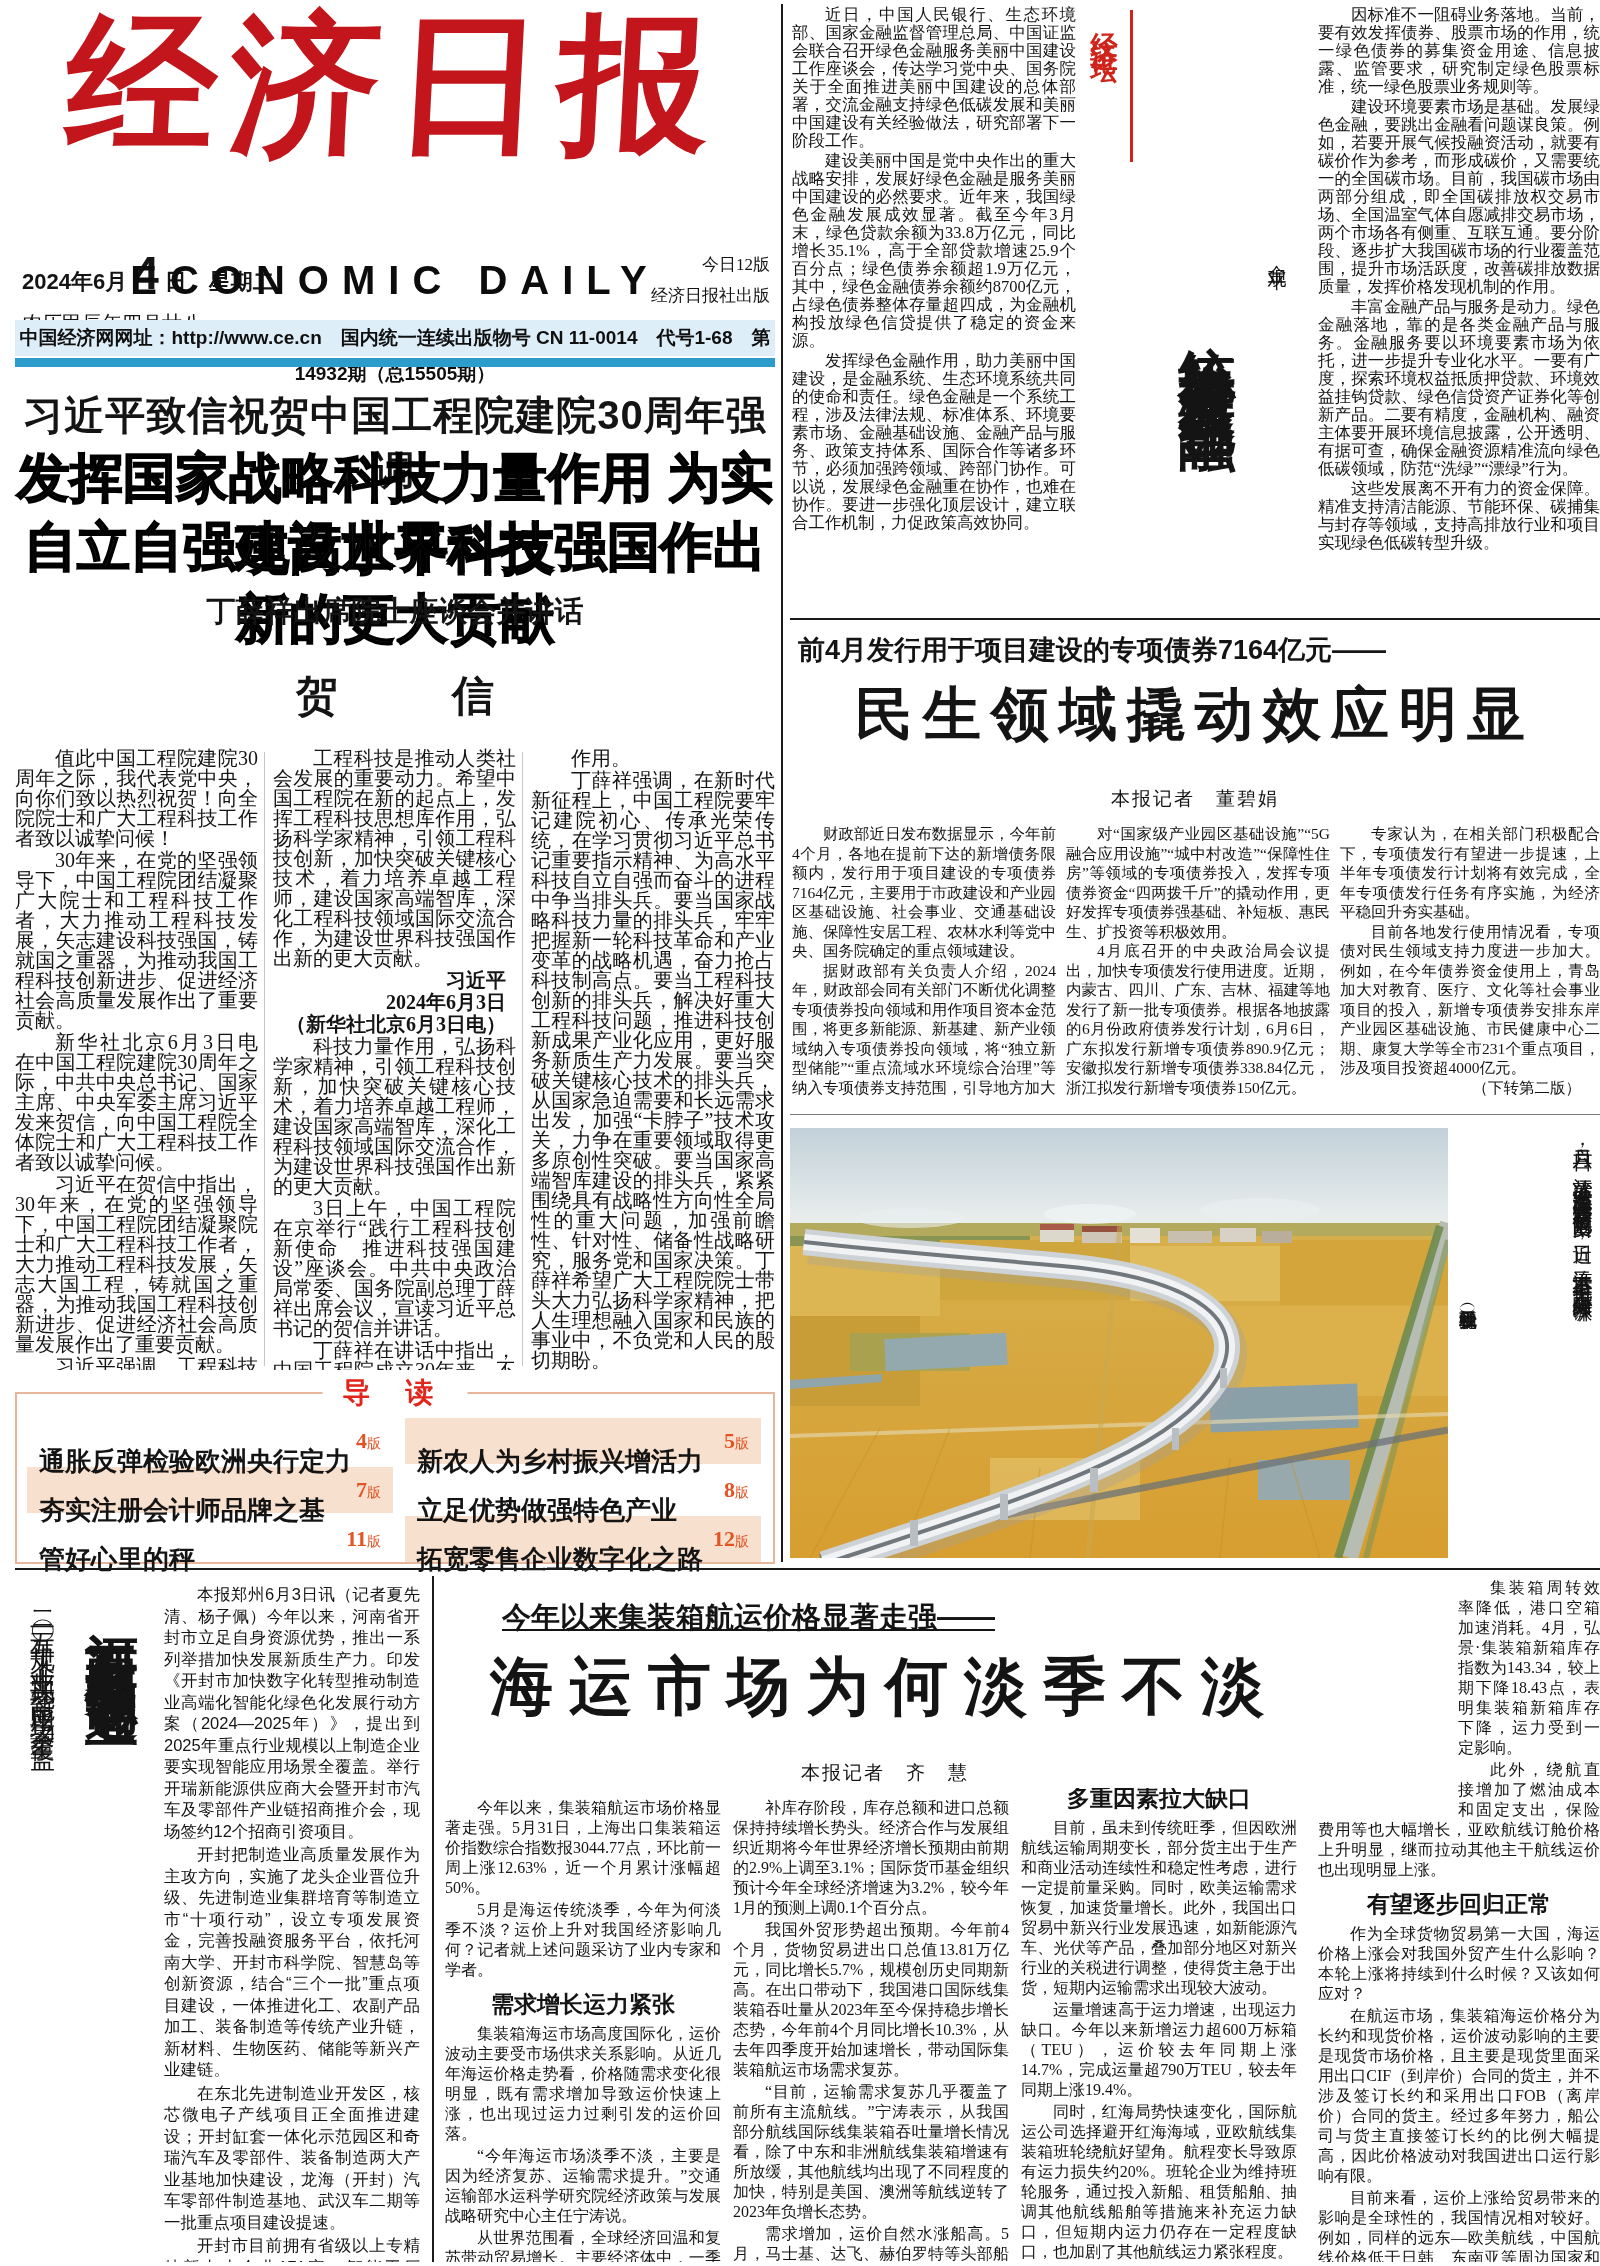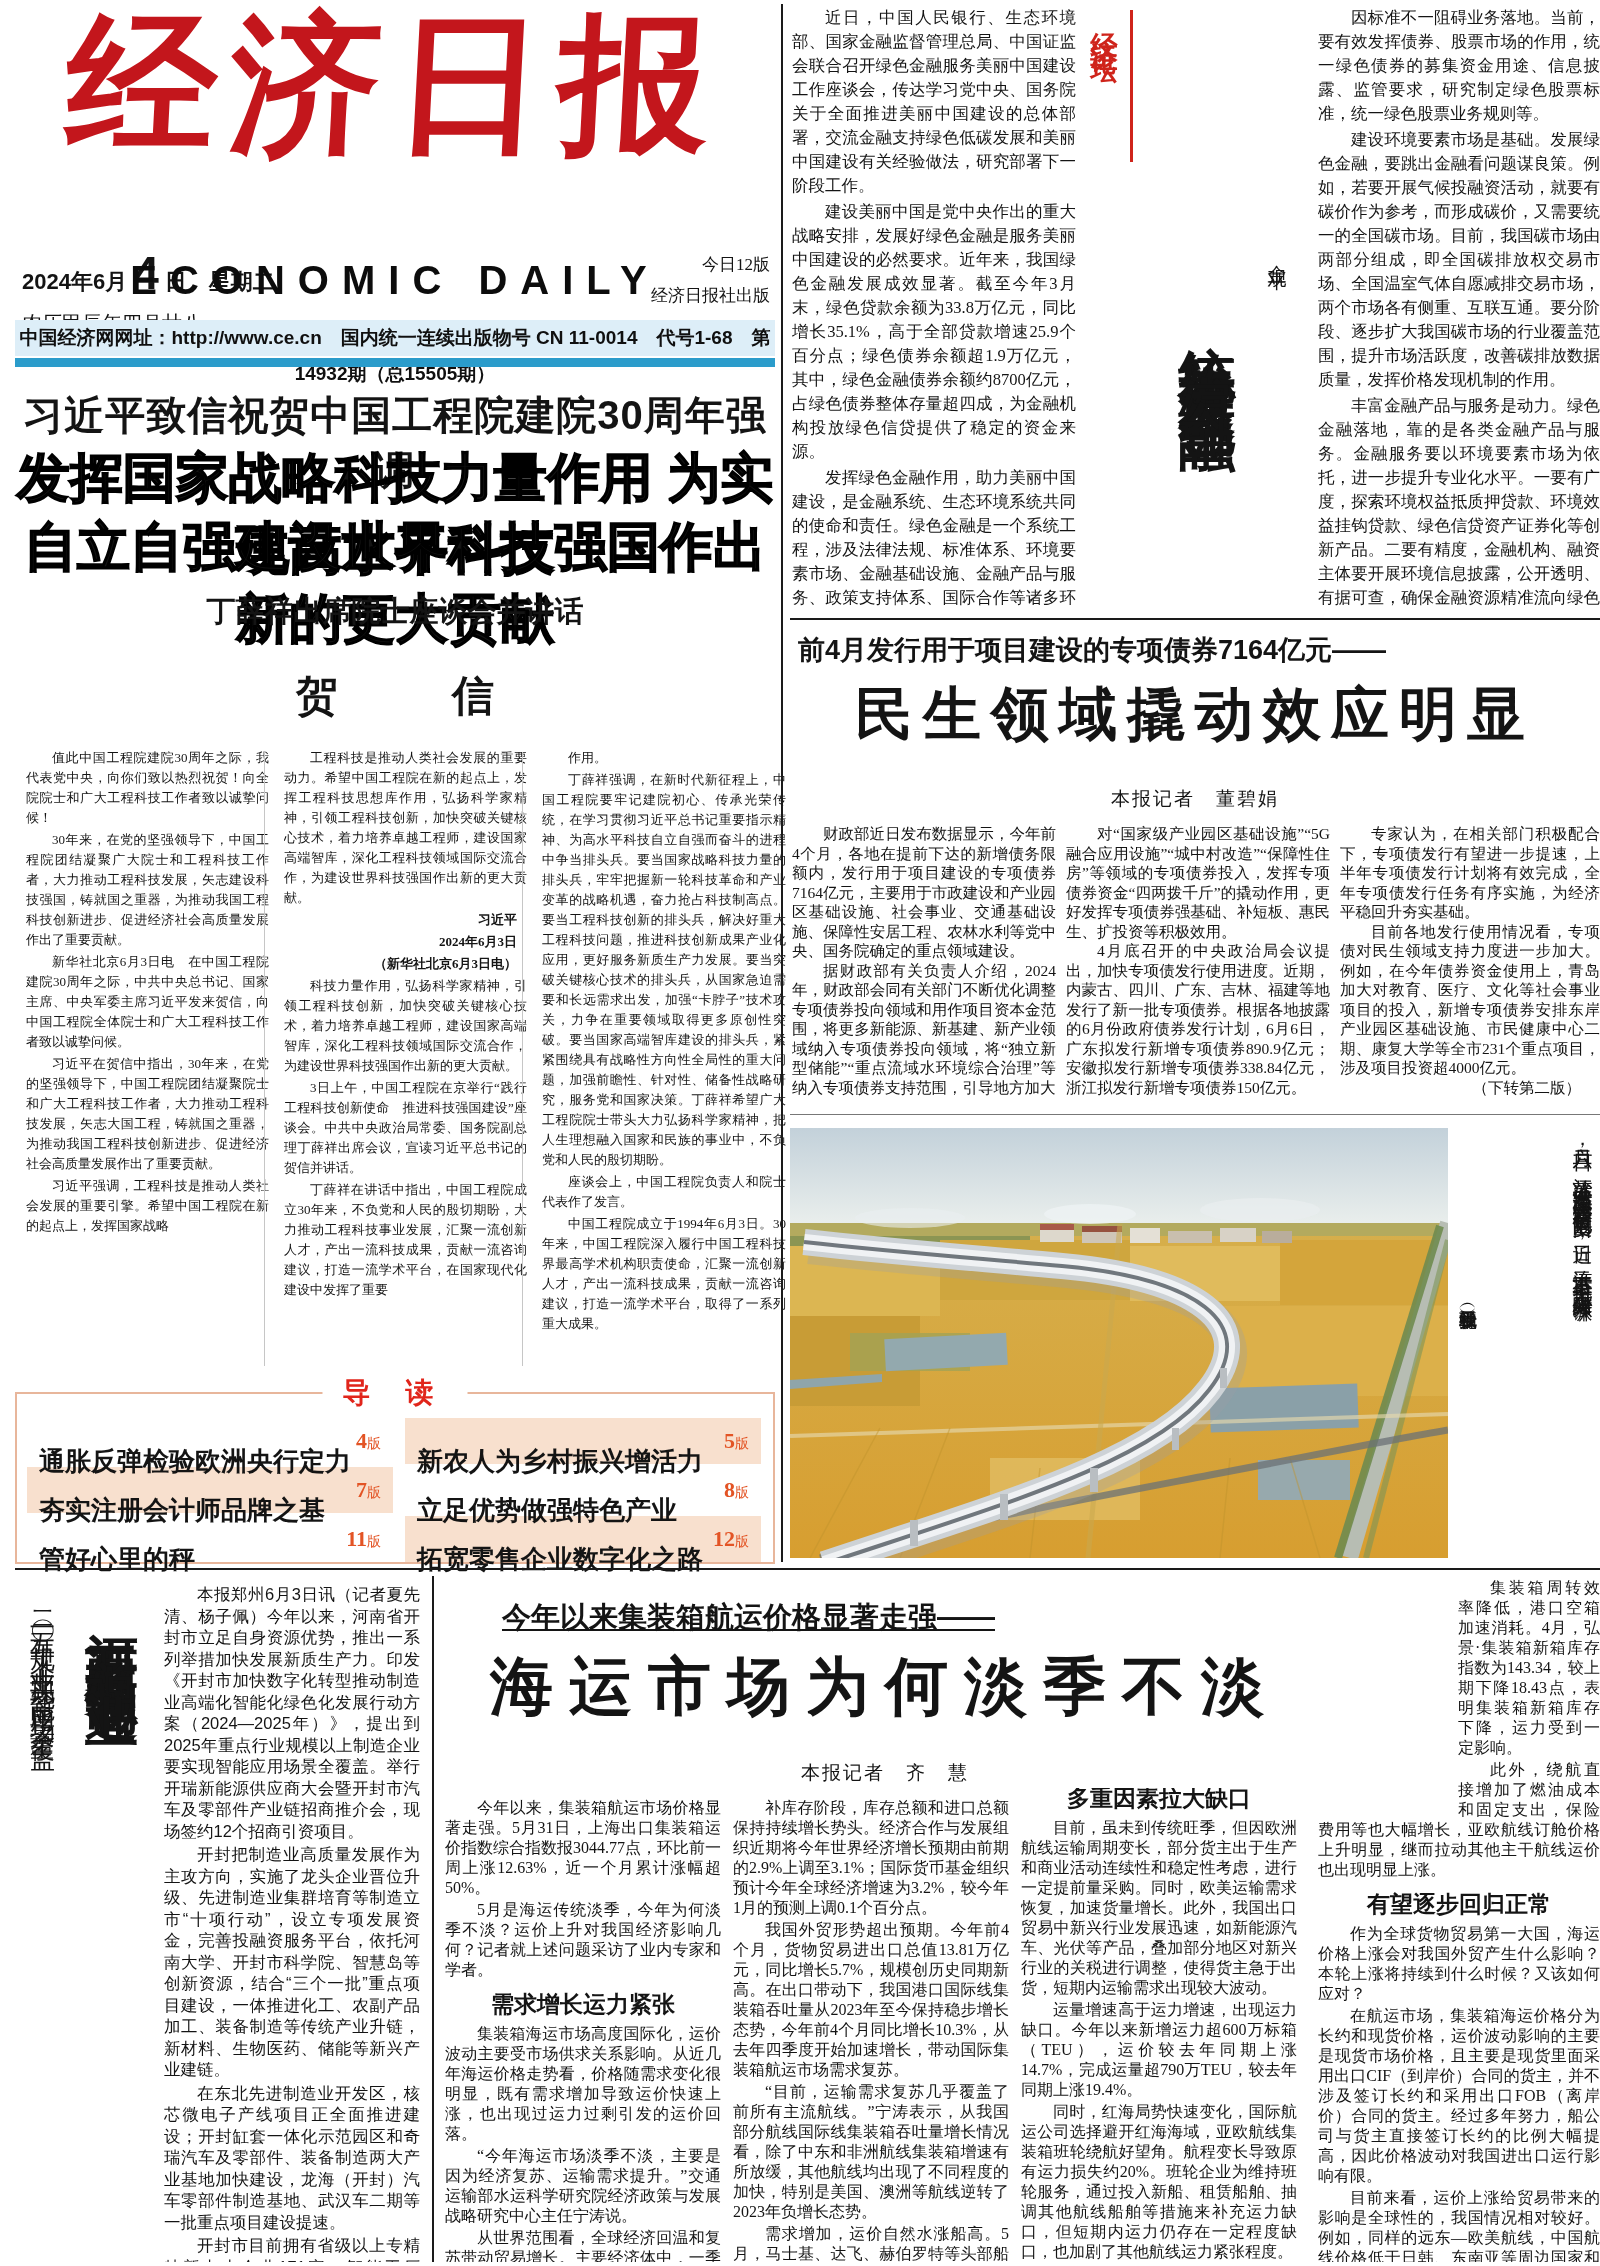--- a/index.html
+++ b/index.html
@@ -27,40 +27,40 @@
   .info-bar{background:#ddeef8;font-size:19px;font-weight:bold;text-align:center;
             line-height:36px;color:#101010;}
   .blue-bar{background:#2b9ccb;}
 
   
   .lead-kicker{font-size:40px;font-weight:800;text-align:center;letter-spacing:1px;}
   .lead-head{font-size:53px;font-weight:900;text-align:center;letter-spacing:0px;
              -webkit-text-stroke:1.5px #000;}
   .lead-deck{font-size:29px;font-weight:700;text-align:center;}
   .letter-title{font-size:42px;font-weight:900;letter-spacing:36px;text-align:center;text-indent:36px;}
-  .letter-col{font-size:13px;line-height:20px;margin-left:11px;}
+  .letter-col{font-size:20px;line-height:20px;}
   .letter-col .para{margin-bottom:2px;}
   .sig{ text-align:right;margin:2px 10px 2px 0;font-weight:bold;}
 
   
   .guide-box{border:2px solid #e8b69b;}
   .guide-label{position:absolute;top:-20px;left:50%;transform:translateX(-50%);
                background:#fff;padding:0 20px;color:#e1251b;font-size:28px;font-weight:900;
                letter-spacing:14px;white-space:nowrap;}
   .guide-col{position:absolute;top:24px;}
   .guide-item{display:flex;align-items:center;justify-content:space-between;
               height:46px;margin-bottom:3px;padding:0 12px;}
   .guide-item.hl{background:#f8e0ce;}
   .gi-title{font-size:26px;font-weight:700;font-family:"Liberation Sans","DejaVu Sans",sans-serif;margin-top:40px;}
   .gi-page{color:#e35425;white-space:nowrap;}
   .gi-page b{font-size:22px;font-weight:bold;}
   .gi-page i{font-style:normal;font-size:14px;}
 
   
-  .comm-col{font-size:16.5px;line-height:24px;}
+  .comm-col{font-size:16.5px;line-height:18px;}
   .comm-col .para{margin-bottom:2px;}
   .comm-label{writing-mode:vertical-rl;color:#cf241b;font-weight:900;font-size:27px;
               letter-spacing:8px;border-right:3px solid #cf241b;padding-right:8px;
               font-family:"Liberation Sans","DejaVu Sans",sans-serif;}
   .comm-headline{writing-mode:vertical-rl;font-size:57px;font-weight:900;letter-spacing:8px;
                  font-family:"Liberation Sans","DejaVu Sans",sans-serif;text-align:center;}
   .comm-byline{writing-mode:vertical-rl;font-size:19px;letter-spacing:4px;}
 
   
   .bond-kicker{font-size:27px;font-weight:700;font-family:"Liberation Sans","DejaVu Sans",sans-serif;}

